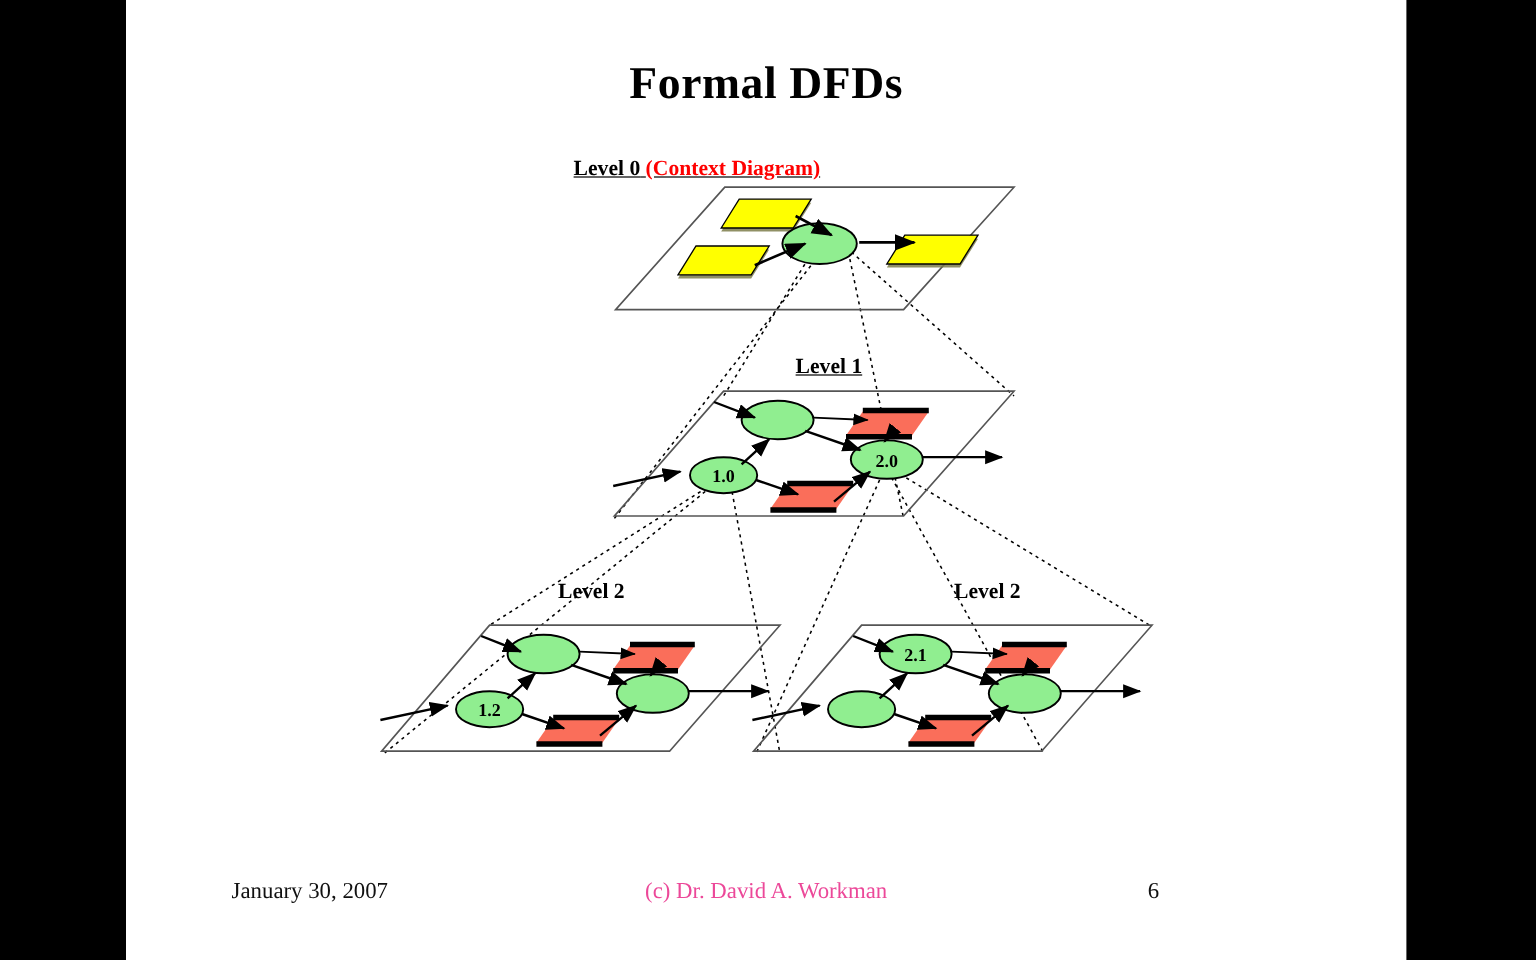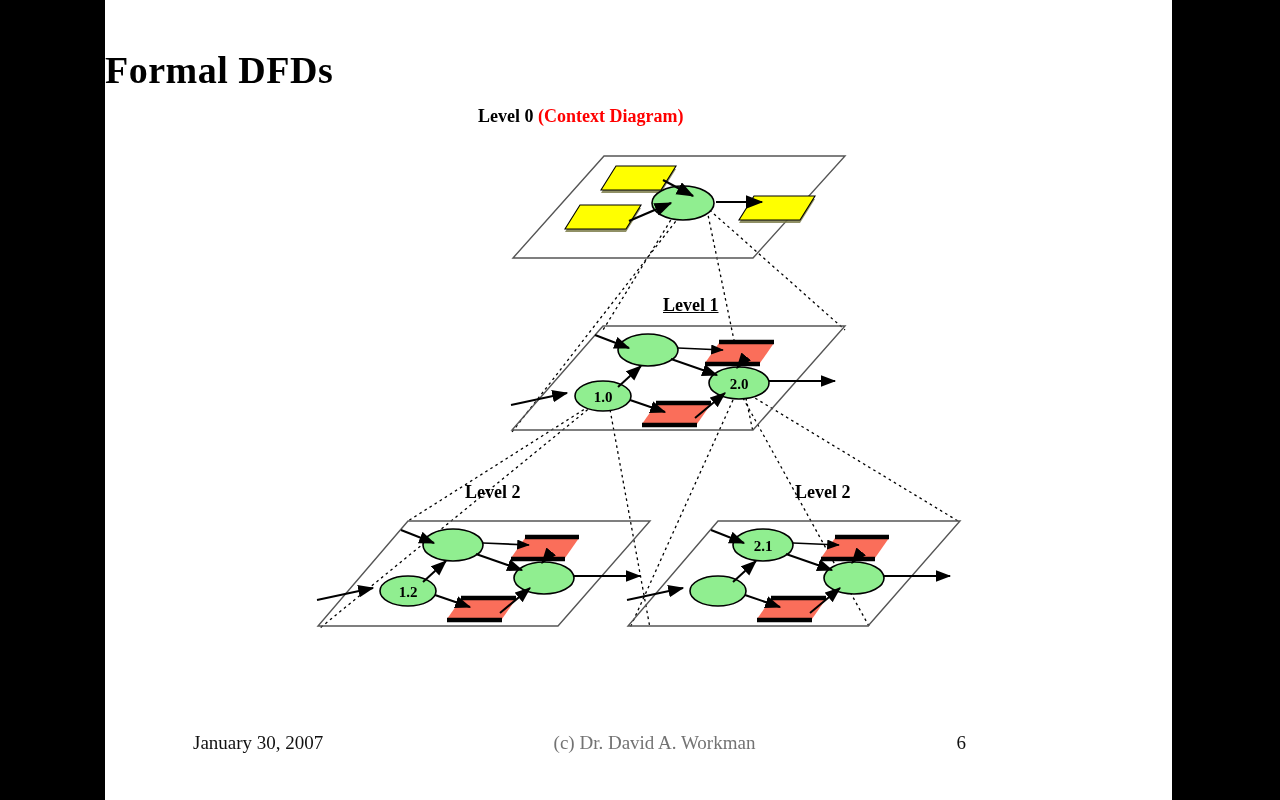--- a/index.html
+++ b/index.html
@@ -27,20 +27,21 @@
     width: 1067px;
     height: 800px;
     background: #ffffff;
     overflow: hidden;
   }
   #slide-title {
     position: absolute;
     left: 0;
     top: 48px;
     width: 1067px;
+    text-align: center;
     font-size: 38px;
     font-weight: bold;
     color: #000000;
     letter-spacing: 0.5px;
   }
   
   #diagram {
     position: absolute;
     left: 0;
     top: 0;
@@ -72,26 +73,26 @@
   }
   #footer .f-date {
     position: absolute;
     left: 88px;
     top: 0;
     font-size: 19px;
     color: #111111;
   }
   #footer .f-center {
     position: absolute;
-    left: 16px;
+    left: 0;
     top: 0;
     width: 1067px;
     text-align: center;
     font-size: 19px;
-    color: #737373;
+    color: #ec4899;
   }
   #footer .f-page {
     position: absolute;
     right: 88px;
     top: 0;
     font-size: 19px;
     color: #111111;
   }
   .pillar {
     position: absolute;
@@ -110,21 +111,21 @@
 
   <div class="pillar left"></div>
   <div class="pillar right"></div>
 
   <div id="slide">
 
     <div id="slide-title">Formal DFDs</div>
 
     <div id="diagram">
 
-      <div class="lvl-label" style="left:373px; top:106px;">
+      <div class="lvl-label" style="left:373px; top:130px;text-decoration:underline;">
         <span>Level 0</span>
         <span class="ctx">(Context Diagram)</span>
       </div>
       <div class="lvl-label" style="left:558px; top:295px;text-decoration:underline;">Level 1</div>
       <div class="lvl-label" style="left:360px; top:482px;">Level 2</div>
       <div class="lvl-label" style="left:690px; top:482px;">Level 2</div>
 
       <svg width="1067" height="800" viewBox="0 0 1067 800">
         <defs>
           <marker id="ah" markerWidth="9" markerHeight="9" refX="7.4" refY="3.1" orient="auto" markerUnits="strokeWidth">

